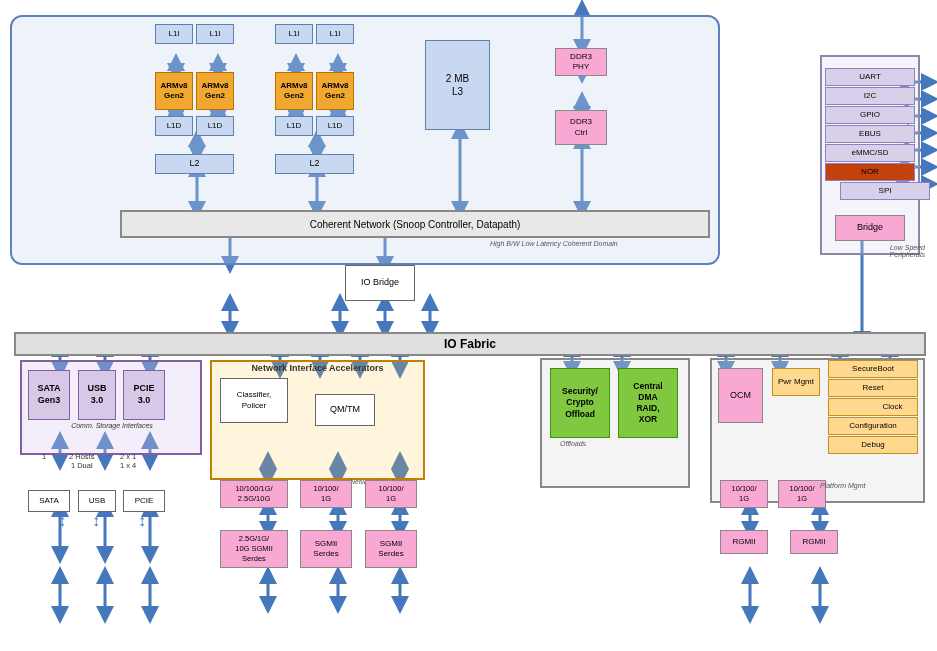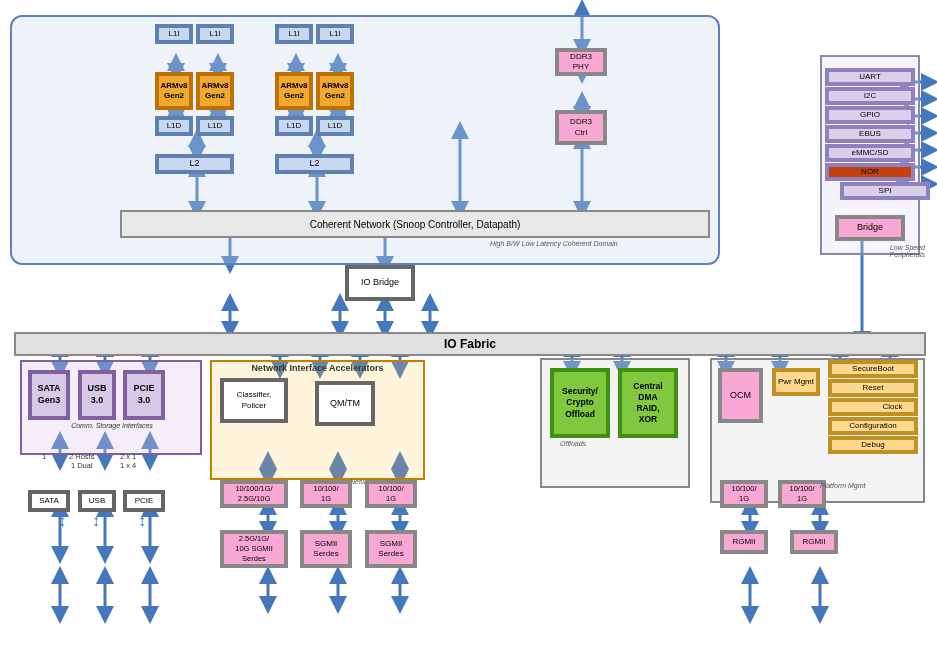--- a/index.html
+++ b/index.html
@@ -15,21 +15,21 @@
     .diagram {
       position: relative;
       width: 937px;
       height: 651px;
       background: #fff;
     }
 
     
     .box {
       position: absolute;
-      border: 4px solid #f97316;
+      border: 1px solid #f97316;
       background: #fff;
       display: flex;
       align-items: center;
       justify-content: center;
       text-align: center;
       font-size: 9px;
       line-height: 1.3;
     }
 
     .box-orange { background: #f0a830; border-color: #c07000; }
@@ -217,20 +217,21 @@
   <div class="box box-blue-light" style="left:316px; top:24px; width:38px; height:20px; font-size:8px;">L1I</div>
 
   <div class="box box-orange" style="left:275px; top:72px; width:38px; height:38px; font-size:8px; font-weight:bold;">ARMv8<br>Gen2</div>
   <div class="box box-orange" style="left:316px; top:72px; width:38px; height:38px; font-size:8px; font-weight:bold;">ARMv8<br>Gen2</div>
 
   <div class="box box-blue-light" style="left:275px; top:116px; width:38px; height:20px; font-size:8px;">L1D</div>
   <div class="box box-blue-light" style="left:316px; top:116px; width:38px; height:20px; font-size:8px;">L1D</div>
 
   <div class="box box-blue-light" style="left:275px; top:154px; width:79px; height:20px; font-size:9px;">L2</div>
 
+  <div class="box box-blue-light" style="left:425px; top:40px; width:65px; height:90px; font-size:10px;">2 MB<br>L3</div>
 
   <div class="box box-gray" style="left:555px; top:48px; width:52px; height:28px; font-size:8px;">DDR3<br>PHY</div>
   <div class="box box-gray" style="left:555px; top:110px; width:52px; height:35px; font-size:8px;">DDR3<br>Ctrl</div>
 
   <div class="coherent-bar" style="left:120px; top:210px; width:590px; height:28px;">
     <span style="font-size:10px;">Coherent Network (Snoop Controller, Datapath)</span>
   </div>
   <div class="label-small" style="left:490px; top:240px; font-size:7px; font-style:italic; color:#555;">High B/W Low Latency Coherent Domain</div>
 
 
@@ -275,21 +276,21 @@
   <div style="position:absolute; left:58px; top:512px; font-size:16px; color:#4477bb;">↕</div>
   <div style="position:absolute; left:92px; top:512px; font-size:16px; color:#4477bb;">↕</div>
   <div style="position:absolute; left:138px; top:512px; font-size:16px; color:#4477bb;">↕</div>
 
   <div class="container container-orange" style="left:210px; top:360px; width:215px; height:120px;">
   </div>
 
   <div style="position:absolute; left:215px; top:363px; font-size:9px; font-weight:bold; color:#333; text-align:center; width:205px;">Network Interface Accelerators</div>
 
   <div class="box box-white" style="left:220px; top:378px; width:68px; height:45px; font-size:8px;">Classifier,<br>Policer</div>
-  <div class="box box-white" style="left:315px; top:381px; width:60px; height:45px; font-size:9px;">QM/TM</div>
+  <div class="box box-white" style="left:315px; top:394px; width:60px; height:32px; font-size:9px;">QM/TM</div>
 
   <div style="position:absolute; left:350px; top:478px; font-size:7px; font-style:italic; color:#555;">Network Interface</div>
 
   <div class="box box-gray" style="left:220px; top:480px; width:68px; height:28px; font-size:7.5px;">10/100/1G/<br>2.5G/10G</div>
   <div class="box box-gray" style="left:300px; top:480px; width:52px; height:28px; font-size:7.5px;">10/100/<br>1G</div>
   <div class="box box-gray" style="left:365px; top:480px; width:52px; height:28px; font-size:7.5px;">10/100/<br>1G</div>
 
   <div class="box box-gray" style="left:220px; top:530px; width:68px; height:38px; font-size:7.5px;">2.5G/1G/<br>10G SGMII<br>Serdes</div>
   <div class="box box-gray" style="left:300px; top:530px; width:52px; height:38px; font-size:8px;">SGMII<br>Serdes</div>
   <div class="box box-gray" style="left:365px; top:530px; width:52px; height:38px; font-size:8px;">SGMII<br>Serdes</div>

